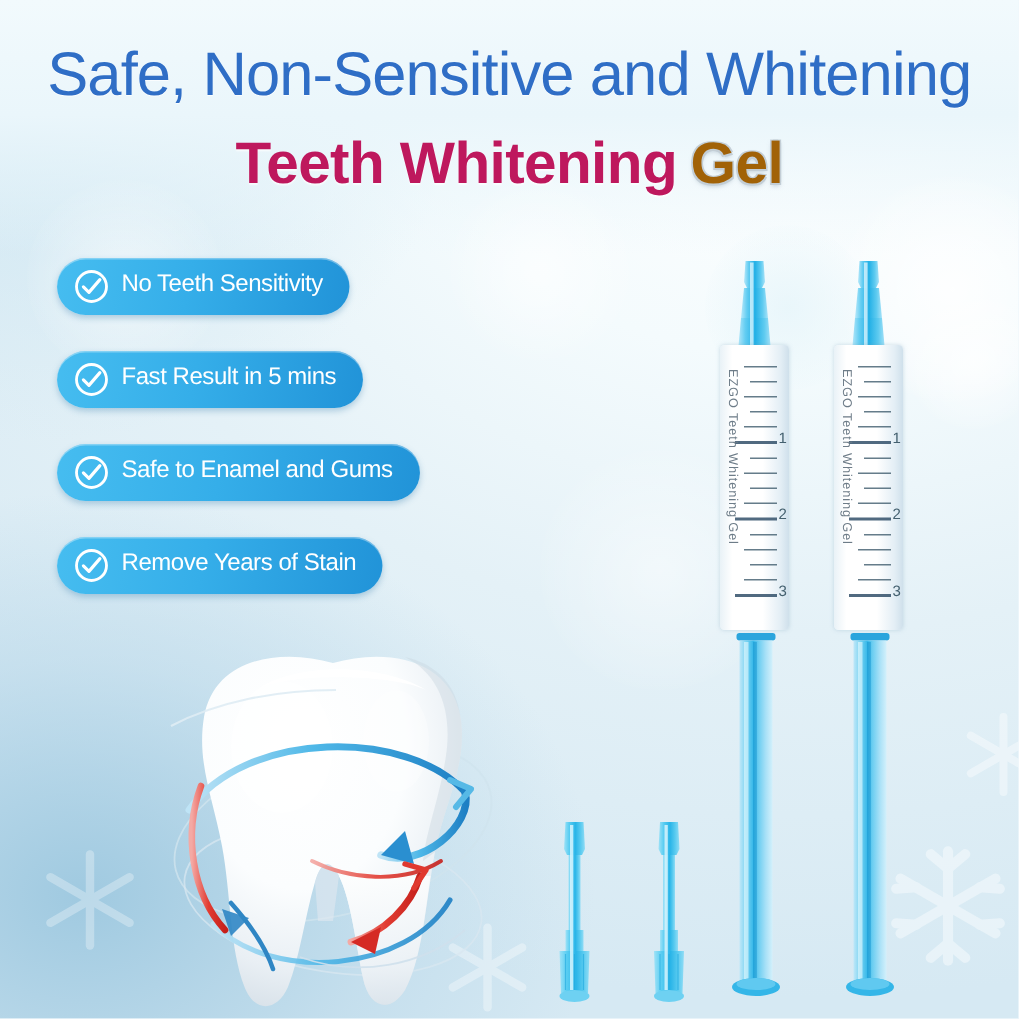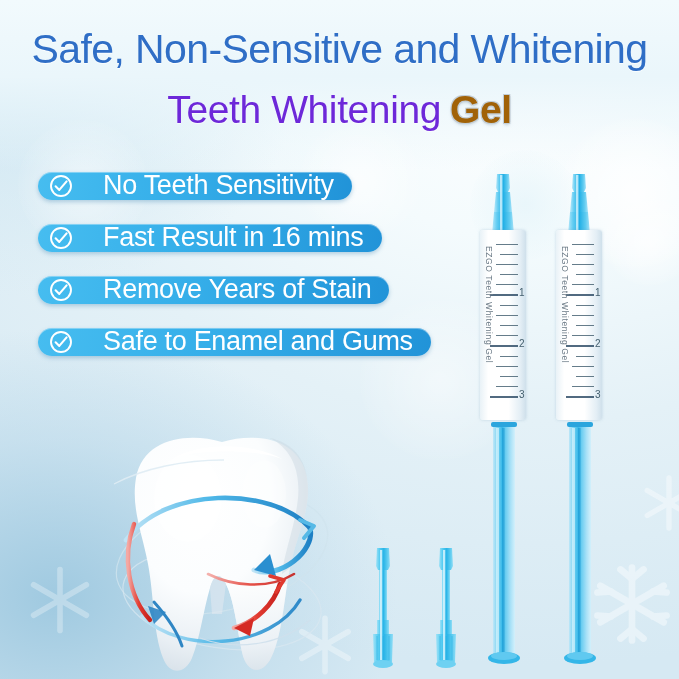--- a/index.html
+++ b/index.html
@@ -40,41 +40,41 @@
     color:#2f6ec6;
     font-weight:400;
     text-shadow:0 1px 0 rgba(255,255,255,.75);
     white-space:nowrap;
   }
   .subline{
     position:absolute;left:0;right:0;top:88px;text-align:center;
     white-space:nowrap;font-size:39px;letter-spacing:-.4px;
   }
   .subline .strong{
-    font-weight:normal;color:#6d28d9;
+    font-weight:bold;color:#be185d;
     text-shadow:0 1px 1px rgba(255,255,255,.7);
     margin-top:16px;
   }
   .subline .ghost{
     font-weight:bold;color:#a16207;margin-left:9px;
     text-shadow:
       -1px -1px 0 #c3ced6, 1px -1px 0 #c3ced6,
       -1px  1px 0 #c3ced6, 1px  1px 0 #c3ced6,
        0 2px 3px rgba(150,170,185,.5);
   }
 
   
   .pills{position:absolute;left:38px;top:172px;}
   .pill{
     position:relative;display:inline-flex;align-items:center;
-    height:28px;border-radius:19px;
+    height:38px;border-radius:19px;
     padding:0 18px 0 11px;margin-bottom:24px;
     background:linear-gradient(100deg,#46bdf0 0%, #35aee9 45%, #2193d8 100%);
     box-shadow:0 2px 4px rgba(60,130,175,.35), inset 0 1px 0 rgba(255,255,255,.35);
-    color:#ffffff;font-size:27px;letter-spacing:-.3px;white-space:nowrap;gap:22px;
+    color:#ffffff;font-size:16px;letter-spacing:-.3px;white-space:nowrap;
   }
   .pill-row{display:block;}
   .pill .check{flex:0 0 auto;width:24px;height:24px;margin-right:8px;display:block;}
   .pill .ptext{display:block;line-height:1;padding-bottom:2px;}
 
   
   .tooth-wrap{position:absolute;left:104px;top:424px;width:236px;height:255px;}
 
   
   .syringe{position:absolute;}
@@ -169,41 +169,41 @@
         <span class="ptext">No Teeth Sensitivity</span>
       </div>
     </div>
 
     <div class="pill-row">
       <div class="pill">
         <svg class="check" viewBox="0 0 24 24">
           <circle cx="12" cy="12" r="10" fill="none" stroke="#ffffff" stroke-width="1.9"></circle>
           <path d="M6.6 12.3 L10.3 15.9 L17.6 7.4" fill="none" stroke="#ffffff" stroke-width="2.1" stroke-linecap="round" stroke-linejoin="round"></path>
         </svg>
-        <span class="ptext">Fast Result in 16 mins</span>
+        <span class="ptext">Fast Result in 5 mins</span>
+      </div>
+    </div>
+
+    <div class="pill-row">
+      <div class="pill">
+        <svg class="check" viewBox="0 0 24 24">
+          <circle cx="12" cy="12" r="10" fill="none" stroke="#ffffff" stroke-width="1.9"></circle>
+          <path d="M6.6 12.3 L10.3 15.9 L17.6 7.4" fill="none" stroke="#ffffff" stroke-width="2.1" stroke-linecap="round" stroke-linejoin="round"></path>
+        </svg>
+        <span class="ptext">Safe to Enamel and Gums</span>
       </div>
     </div>
 
     <div class="pill-row">
       <div class="pill">
         <svg class="check" viewBox="0 0 24 24">
           <circle cx="12" cy="12" r="10" fill="none" stroke="#ffffff" stroke-width="1.9"></circle>
           <path d="M6.6 12.3 L10.3 15.9 L17.6 7.4" fill="none" stroke="#ffffff" stroke-width="2.1" stroke-linecap="round" stroke-linejoin="round"></path>
         </svg>
         <span class="ptext">Remove Years of Stain</span>
-      </div>
-    </div>
-
-    <div class="pill-row">
-      <div class="pill">
-        <svg class="check" viewBox="0 0 24 24">
-          <circle cx="12" cy="12" r="10" fill="none" stroke="#ffffff" stroke-width="1.9"></circle>
-          <path d="M6.6 12.3 L10.3 15.9 L17.6 7.4" fill="none" stroke="#ffffff" stroke-width="2.1" stroke-linecap="round" stroke-linejoin="round"></path>
-        </svg>
-        <span class="ptext">Safe to Enamel and Gums</span>
       </div>
     </div>
 
   </div>
 
   <div class="tooth-wrap">
     <svg width="236" height="255" viewBox="0 0 236 255">
       <defs>
         <radialGradient id="toothG" cx="38%" cy="26%" r="78%">
           <stop offset="0%" stop-color="#ffffff"></stop>

